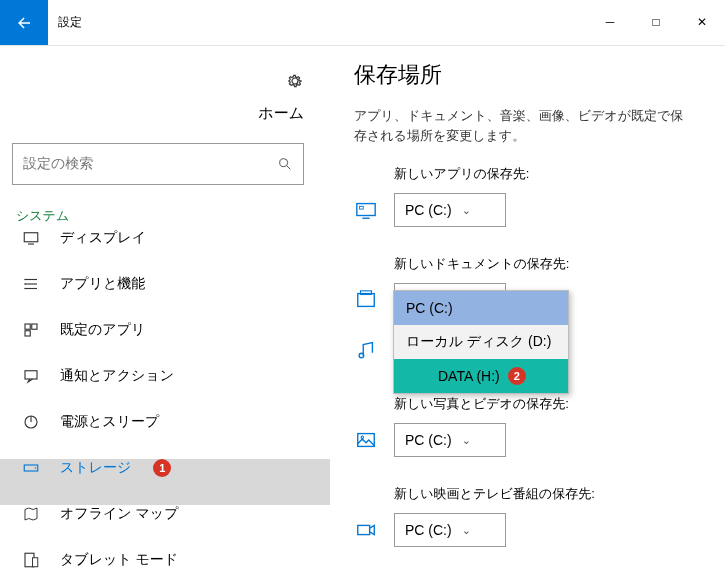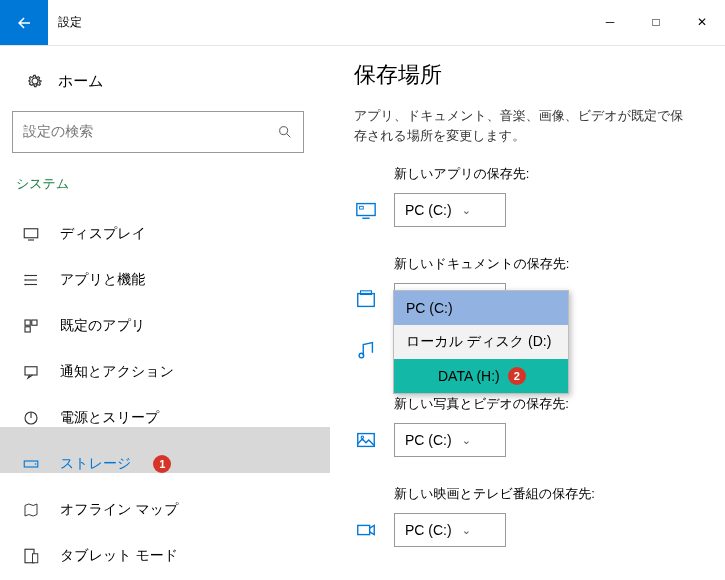--- a/index.html
+++ b/index.html
@@ -3,27 +3,27 @@
 <meta charset="utf-8">
 <style>
   * { box-sizing: border-box; margin: 0; padding: 0; font-family: "Yu Gothic UI", "Meiryo", sans-serif; }
   body { width: 725px; height: 580px; background: #fff; overflow: hidden; font-size: 13px; color: #000; position: relative; }
   .titlebar { height: 46px; display: flex; align-items: stretch; border-bottom: 1px solid #e5e5e5; }
   .back-btn { width: 48px; background: #0078d7; display: flex; align-items: center; justify-content: center; color: #fff; }
   .title-text { flex: 1; display: flex; align-items: center; padding: 0 10px; font-size: 12px; }
   .win-btn { width: 46px; display: flex; align-items: center; justify-content: center; font-size: 12px; font-family: "Segoe UI Symbol"; }
   .content { display: flex; height: calc(100% - 32px); }
   .sidebar { width: 330px; padding-top: 20px; }
-  .home-row { display: flex; align-items: flex-start; gap: 14px; padding: 6px 26px 18px 26px; }
+  .home-row { display: flex; align-items: flex-end; gap: 14px; padding: 6px 26px 18px 26px; flex-direction: column; }
   .gear { width: 18px; height: 18px; }
   .searchbox { margin: 2px 26px 22px 12px; border: 1px solid #999; height: 42px; display: flex; align-items: center; padding: 0 10px; color: #767676; }
   .searchbox span.ph { flex: 1; font-size: 14px; }
   .section-label { padding: 0 0 4px 16px; color: #15803d; font-size: 13px; }
   .nav { list-style: none; }
-  .nav li { display: flex; align-items: flex-end; gap: 18px; height: 46px; padding: 0 0 0 22px; font-size: 14px; }
+  .nav li { display: flex; align-items: flex-start; gap: 18px; height: 46px; padding: 0 0 0 22px; font-size: 14px; }
   .nav li .icon { width: 20px; text-align: center; color: #333; }
   .nav li.selected { background: #d8d8d8; color: #0078d7; }
   .nav li.selected .icon { color: #0078d7; }
   .main { flex: 1; padding: 14px 30px 0 24px; position: relative; }
   .page-title { font-size: 22px; font-weight: 400; margin-bottom: 16px; }
   .page-desc { font-size: 13px; color: #333; margin-bottom: 20px; line-height: 1.5; }
   .setting-block { margin-bottom: 28px; }
   .setting-label { font-size: 13px; margin-bottom: 10px; padding-left: 40px; }
   .setting-row { display: flex; align-items: center; gap: 16px; }
   .type-icon { width: 24px; color: #0078d7; display:flex; align-items:center; justify-content:center; }

